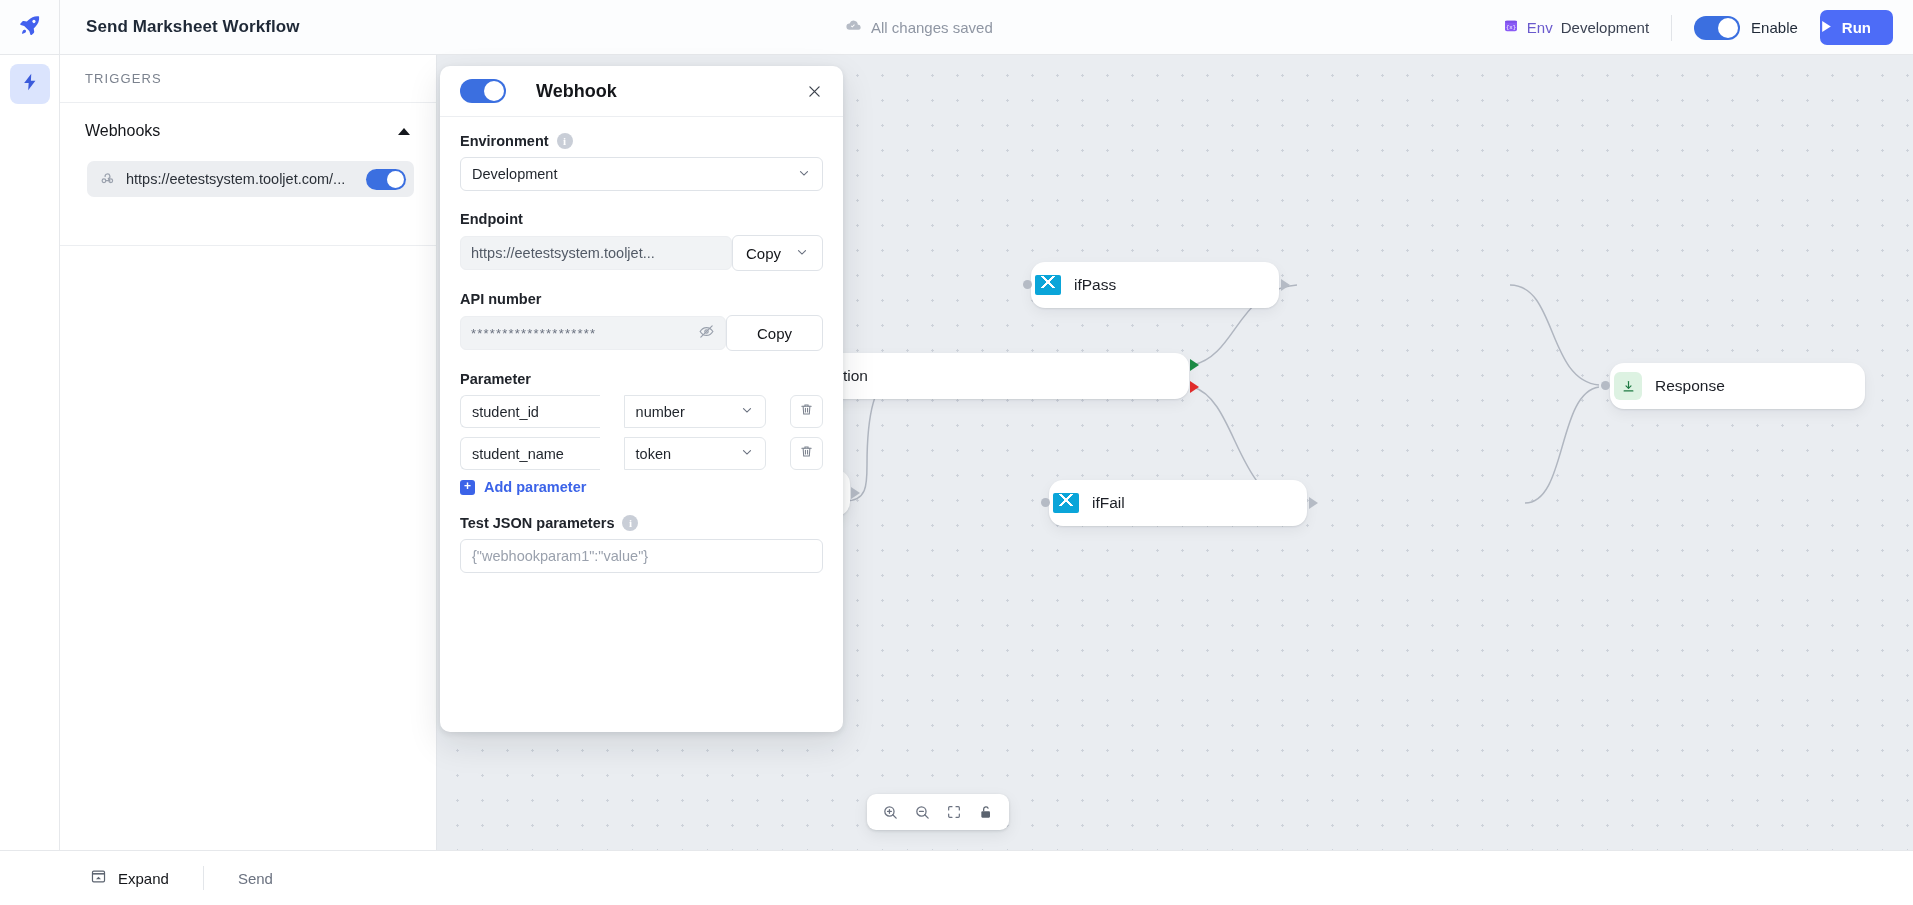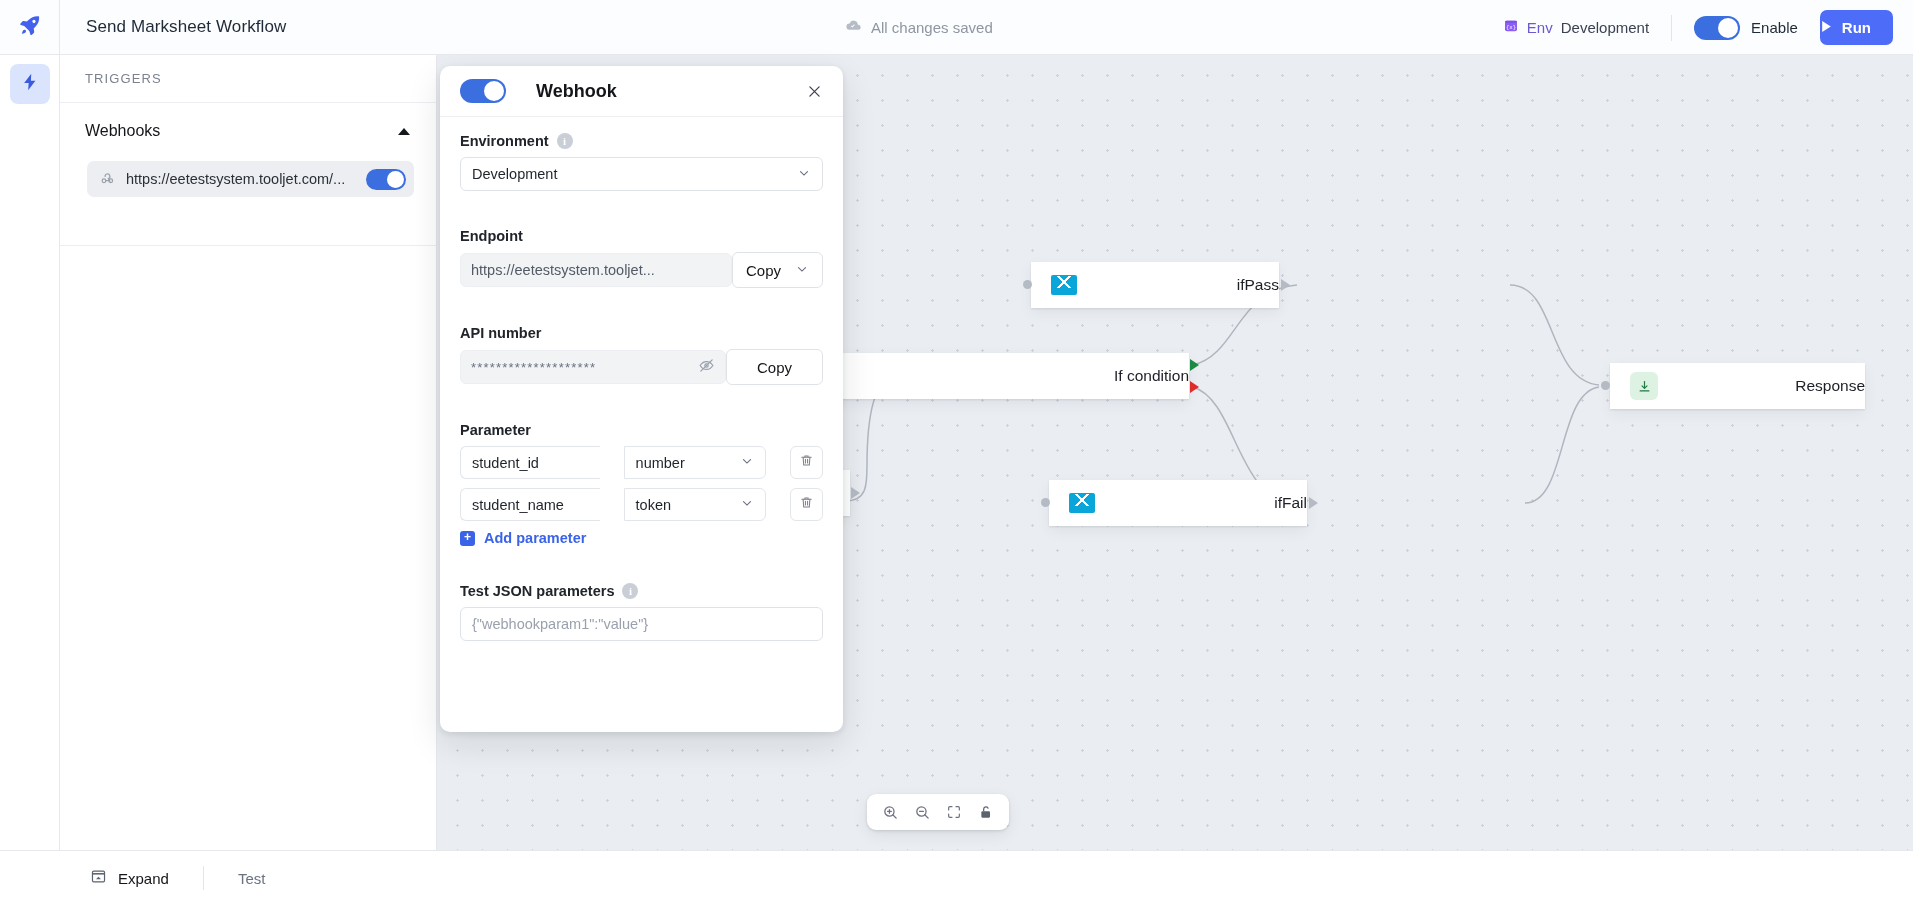--- a/index.html
+++ b/index.html
@@ -18,21 +18,21 @@
     border-bottom: 1px solid #e6e8eb;
     display: flex; align-items: center;
   }
   .logo-cell {
     width: 60px; height: 55px;
     display: flex; align-items: center; justify-content: center;
     border-right: 1px solid #e6e8eb;
   }
   .topbar-title {
     margin-left: 26px;
-    font-size: 17px; font-weight: 400; color: #1f2937;
+    font-size: 17px; font-weight: 700; color: #1f2937;
     letter-spacing: 0.1px;
   }
   .saved-status {
     position: absolute; left: 845px; top: 0; height: 55px;
     display: flex; align-items: center; gap: 9px;
   }
   .saved-text { font-size: 15px; color: #8f96a3; }
   .topbar-right {
     position: absolute; right: 20px; top: 0; height: 55px;
     display: flex; align-items: center; gap: 0px;
@@ -112,25 +112,24 @@
   
   .canvas {
     position: absolute; left: 437px; top: 55px; width: 1476px; height: 795px;
     background-color: #eaedf1;
     background-image: radial-gradient(circle, #cdd2da 1.1px, transparent 1.2px);
     background-size: 25px 25px;
     background-position: 8px 8px;
     overflow: hidden;
   }
   .node {
-    position: absolute; background: #ffffff; border-radius: 0;
+    position: absolute; background: #ffffff; border-radius: 14px;
     box-shadow: 0 1px 2px rgba(20,25,35,0.10), 0 5px 14px rgba(20,25,35,0.055);
-    display: flex; align-items: center; padding-left: 20px; gap: 13px;
+    display: flex; align-items: center; padding-left: 4px; gap: 13px;
     cursor: pointer;
-    justify-content: space-between;
   }
   .node-label { font-size: 15.5px; color: #1c1f26; }
   .mail-icon {
     width: 26px; height: 20px; background: #0aa5d9; border-radius: 2px;
     position: relative; overflow: hidden; flex: none;
   }
   .mail-icon:before {
     content: ""; position: absolute; left: 1px; top: 1px;
     width: 24px; height: 12px;
     background: linear-gradient(135deg, transparent 46%, #fff 47%, #fff 54%, transparent 55%),
@@ -185,21 +184,21 @@
     color: #fff; font-size: 11px; font-weight: 700;
     display: flex; align-items: center; justify-content: center;
     font-family: "Liberation Serif", serif;
   }
   .select-box {
     height: 34px; border: 1px solid #dfe3e8; border-radius: 6px;
     display: flex; align-items: center; padding: 0 11px;
     font-size: 14.5px; color: #1f242b; background: #fff; cursor: pointer;
   }
   .select-box .val { flex: 1; }
-  .group-20 { margin-bottom: 37px; }
+  .group-20 { margin-bottom: 20px; }
   .row { display: flex; align-items: center; }
   .ro-input {
     flex: 1; height: 34px; background: #f1f3f5; border: 1px solid #eceef1;
     border-radius: 6px; display: flex; align-items: center; padding: 0 10px;
     font-size: 14.5px; color: #525a66; overflow: hidden; white-space: nowrap;
   }
   .ro-input .txt { flex: 1; overflow: hidden; white-space: nowrap; }
   .btn-outline {
     height: 36px; border: 1px solid #dfe3e8; border-radius: 6px; background: #fff;
     display: flex; align-items: center; gap: 14px; padding: 0 13px;
@@ -591,17 +590,17 @@
         <svg width="17" height="17" viewBox="0 0 24 24" fill="none" stroke="#5b636f" stroke-width="1.7">
           <rect x="3.5" y="4.5" width="17" height="15" rx="1.8"></rect>
           <path d="M3.5 8.2h17" stroke-width="2.2"></path>
           <path d="M8.5 16l3.5-3.5L15.5 16z" fill="#5b636f" stroke="none"></path>
         </svg>
       </span>
       <span>Expand</span>
     </div>
     <div class="bb-sep"></div>
     <div class="bb-item">
-      <span class="bb-logs">Test</span>
+      <span class="bb-logs">Send</span>
     </div>
   </div>
 
 </div>
 
 </body></html>

